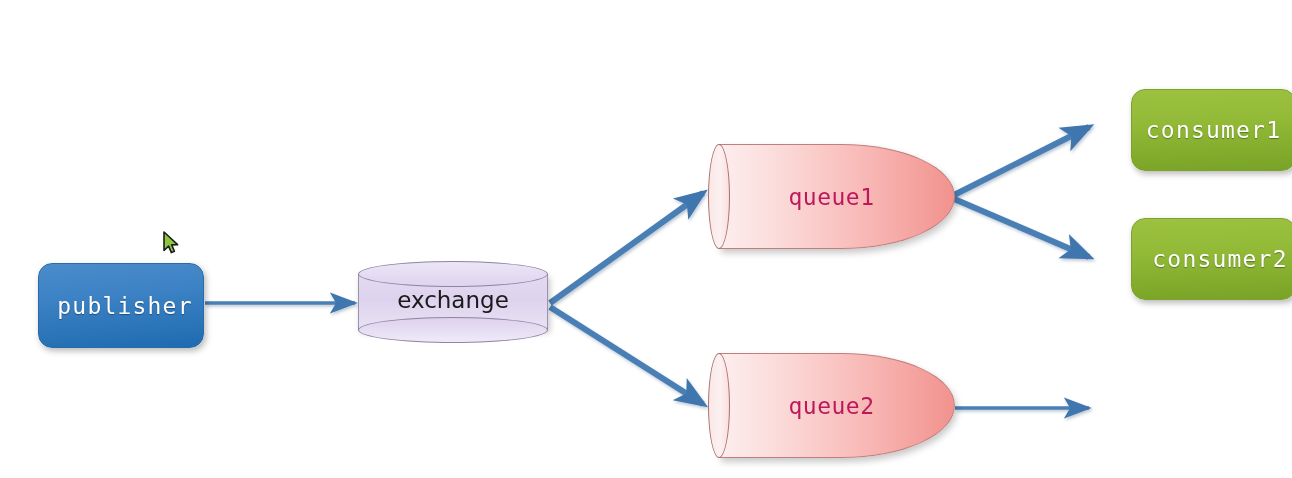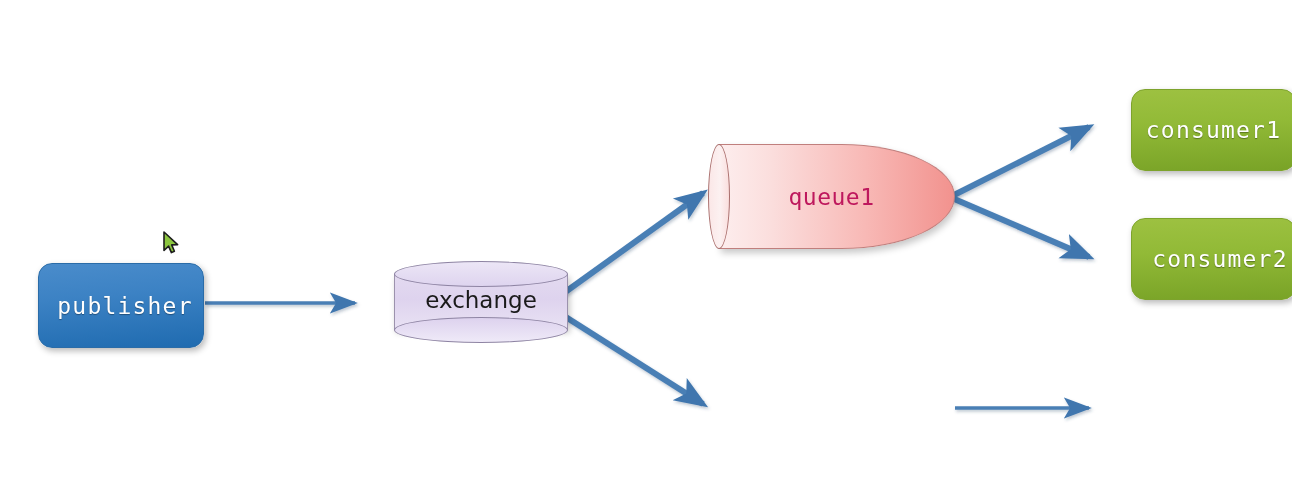--- a/index.html
+++ b/index.html
@@ -159,33 +159,38 @@
         <line x1="952" y1="196" x2="1089" y2="127" stroke="#4a7fb5" stroke-width="6" stroke-linecap="butt" marker-end="url(#ah-thick)"></line>
         <line x1="952" y1="198" x2="1089" y2="257" stroke="#4a7fb5" stroke-width="6" stroke-linecap="butt" marker-end="url(#ah-thick)"></line>
         <line x1="955" y1="408" x2="1089" y2="408" stroke="#4a7fb5" stroke-width="3.5" stroke-linecap="butt" marker-end="url(#ah-thin)"></line>
       </g>
   </svg>
 
   <div class="node-box node-publisher" id="node-publisher" style="left: 38px; top: 263px; width: 166px; height: 85px;">
     <span>publisher</span>
   </div>
 
-  <div class="cyl-v" id="node-exchange" style="left: 358px; top: 261px; width: 174px; height: 82px; margin-left: 36px;">
+  <div class="cyl-v" id="node-exchange" style="left: 358px; top: 261px; width: 190px; height: 82px;">
     <div class="cap-bot" style="top: 56px; height: 26px;"></div>
     <div class="body" style="top: 13px; height: 56px;"></div>
     <div class="cap-top" style="top: 0px; height: 26px;"></div>
     <div class="cyl-label" style="top: 26px;">exchange</div>
   </div>
 
   <div class="cyl-h" id="node-queue1" style="left: 708px; top: 144px; width: 247px; height: 105px;">
     <div class="body" style="left: 11px; width: 236px;"></div>
     <div class="cap-left" style="left: 0px; width: 22px;"></div>
     <div class="cyl-label">queue1</div>
   </div>
 
+  <div class="cyl-h" id="node-queue2" style="left: 708px; top: 353px; width: 247px; height: 105px;">
+    <div class="body" style="left: 11px; width: 236px;"></div>
+    <div class="cap-left" style="left: 0px; width: 22px;"></div>
+    <div class="cyl-label">queue2</div>
+  </div>
 
   <div class="node-box node-consumer" id="node-consumer1" style="left: 1093px; top: 89px; width: 165px; height: 82px;">
     <span>consumer1</span>
   </div>
 
   <div class="node-box node-consumer" id="node-consumer2" style="left: 1093px; top: 218px; width: 165px; height: 82px; padding-left: 13px;">
     <span>consumer2</span>
   </div>
 
 

